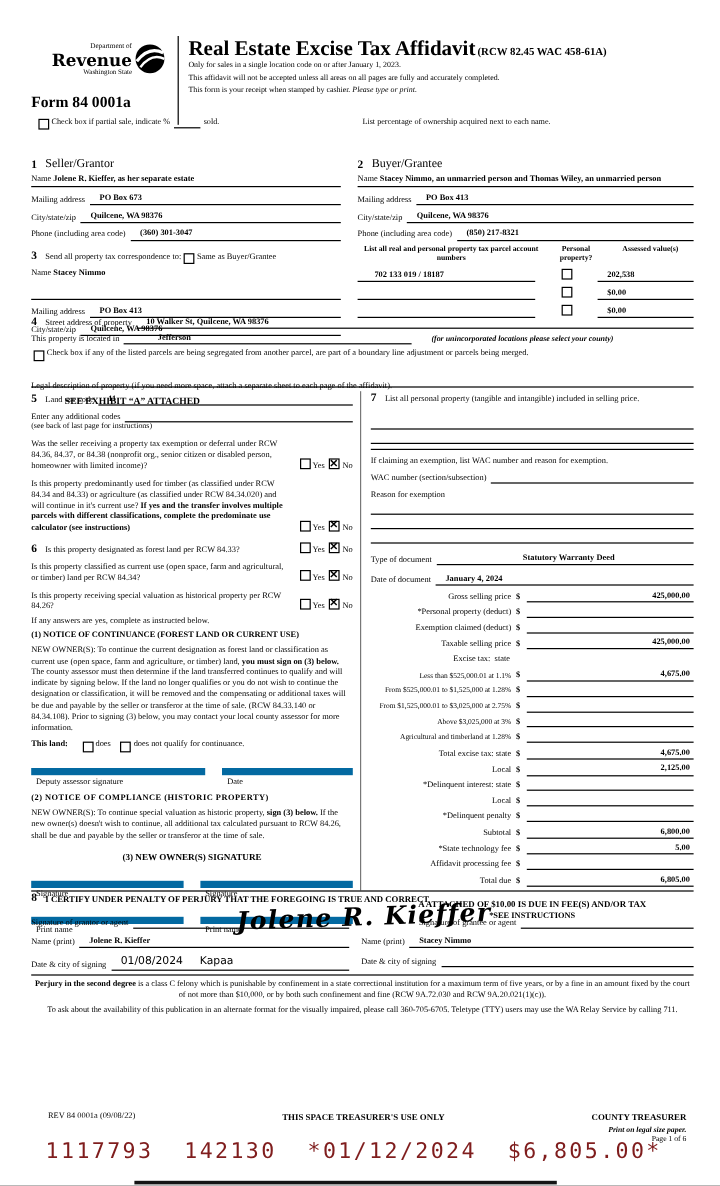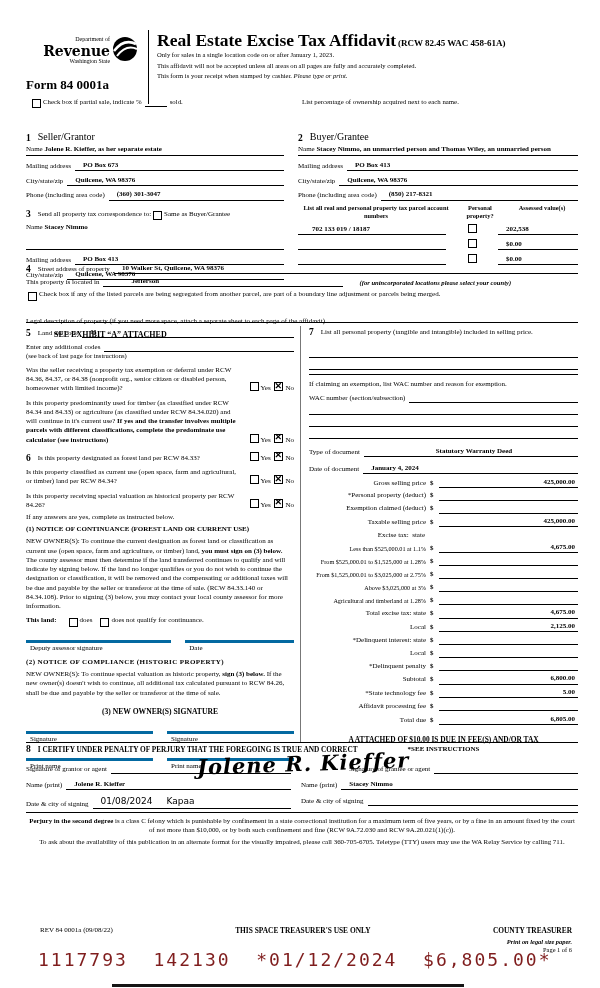--- a/index.html
+++ b/index.html
@@ -59,21 +59,21 @@
   
   .s57{position:absolute;top:322px;left:26px;right:22px;bottom:246px;border-top:1px solid #000;display:flex;padding-top:3px;}
   .c5{width:268px;padding-right:6px;}
   .c7{flex:1;border-left:1px solid #777;padding-left:8px;}
   .q{display:flex;align-items:flex-end;margin-top:5px;}
   .qt{flex:1;}
   .smallnote{font-size:6.6px;}
   .para{margin-top:3px;text-align:left;}
   .landline{display:flex;align-items:flex-end;margin-top:5px;}
   .sigpair{display:flex;margin-top:14px;}
-  .sigslot{flex:1;border-top:3px solid #0369a1;padding:1px 0 0 4px;margin-right:14px;}
+  .sigslot{flex:1;border-top:6px solid #0369a1;padding:1px 0 0 4px;margin-right:14px;}
   .sigslot:last-child{margin-right:0;}
   .newowner{font-weight:bold;font-size:7.6px;text-align:center;margin-top:9px;}
   
   .blankline{border-bottom:1px solid #000;height:11px;}
   .thick{border-bottom:1.6px solid #000;margin-top:4px;}
   .trow{display:flex;align-items:flex-end;margin-top:3.4px;}
   .trl{flex:1;text-align:right;white-space:nowrap;padding-right:4px;}
   .trl.sm{font-size:6.2px;}
   .trd{width:9px;font-weight:bold;}
   .trv{width:136px;border-bottom:1px solid #000;text-align:right;font-weight:bold;padding-right:3px;min-height:8.5px;}
@@ -366,20 +366,21 @@
       </div>
       <div class="blankline" style="margin-top:8px;"></div>
       <div class="blankline"></div>
       <div class="thick"></div>
 
       <div style="margin-top:5px;">If claiming an exemption, list WAC number and reason for exemption.</div>
       <div class="fline">
         <span class="lbl">WAC number (section/subsection)</span>
         <span class="uval"></span>
       </div>
+      <div style="margin-top:5px;">Reason for exemption</div>
       <div class="blankline"></div>
       <div class="blankline"></div>
       <div class="blankline"></div>
 
       <div class="fline" style="margin-top:8px;text-align:center;">
         <span class="lbl">Type of document</span>
         <span class="uval">Statutory Warranty Deed</span>
       </div>
       <div class="fline" style="margin-top:7px;">
         <span class="lbl">Date of document</span>

